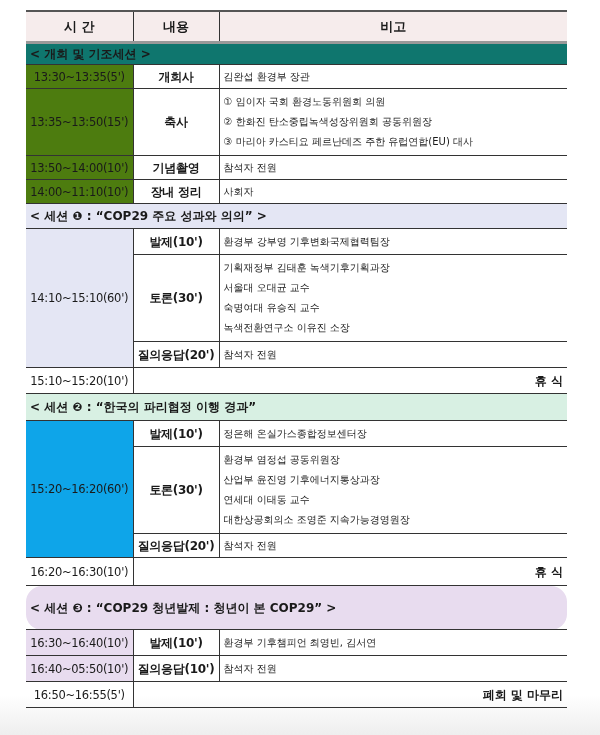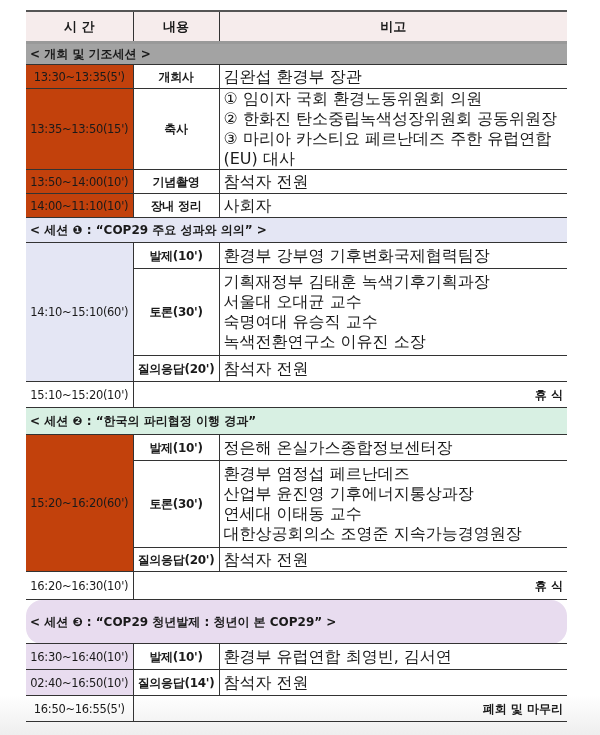--- a/index.html
+++ b/index.html
@@ -18,31 +18,31 @@
   col.c2 { width: 86px; }
   col.c3 { width: 348px; }
   td, th {
     border: 1px solid #333; padding: 0 4px; vertical-align: middle;
     line-height: 20px;
   }
   tr td:first-child, tr th:first-child { border-left: none; }
   tr td:last-child, tr th:last-child { border-right: none; }
   th { background: #f6ecec; font-weight: bold; font-size: 13px; height: 29px; border-top: 2px solid #555; border-bottom: 3px solid #999; }
   .sec td { font-weight: bold; font-size: 12px; padding-left: 4px; }
-  .sec0 td { background: #a3a3a3; height: 17px; }
+  .sec0 td { background: #0f766e; height: 17px; }
   .sec1 td { background: #e4e6f4; height: 24px; }
   .sec2 td { background: #d8f0e3; height: 26px; }
   .sec3 td { background: #e8dcef; height: 43px; border-radius: 16px; }
   .time { text-align: center; font-size: 11.5px; letter-spacing: -0.3px; }
-  .bg0 { background: #c2410c; }
+  .bg0 { background: #4d7c0f; }
   .bg1 { background: #e4e6f4; }
-  .bg2 { background: #c2410c; }
+  .bg2 { background: #0ea5e9; }
   .bg3 { background: #e8dcef; }
   .what { text-align: center; font-weight: bold; letter-spacing: -0.3px; }
-  .note { font-size: 16px; }
+  .note { font-size: 10px; }
   .note div { line-height: 20px; }
   .center-bold { text-align: right; font-weight: bold; }
   .h24 { height: 23px; }
   .h26 { height: 25px; }
   tr.last td { border-bottom: 1.5px solid #333; margin-left: 36px; }
 </style>
 </head>
 <body>
 
 <table>
@@ -116,46 +116,46 @@
     <td colspan="3">&lt; 세션 ❷ : “한국의 파리협정 이행 경과”</td>
   </tr>
   <tr>
     <td class="time bg2" rowspan="3">15:20~16:20(60')</td>
     <td class="what h26">발제(10')</td>
     <td class="note">정은해 온실가스종합정보센터장</td>
   </tr>
   <tr>
     <td class="what" style="height:86px">토론(30')</td>
     <td class="note">
-      <div>환경부 염정섭 페르난데즈</div>
+      <div>환경부 염정섭 공동위원장</div>
       <div>산업부 윤진영 기후에너지통상과장</div>
       <div>연세대 이태동 교수</div>
       <div>대한상공회의소 조영준 지속가능경영원장</div>
     </td>
   </tr>
   <tr>
     <td class="what h24">질의응답(20')</td>
     <td class="note">참석자 전원</td>
   </tr>
   <tr>
     <td class="time" style="height:27px">16:20~16:30(10')</td>
     <td colspan="2" class="center-bold">휴 식</td>
   </tr>
 
   <tr class="sec sec3">
     <td colspan="3">&lt; 세션 ❸ : “COP29 청년발제 : 청년이 본 COP29” &gt;</td>
   </tr>
   <tr>
     <td class="time bg3 h26">16:30~16:40(10')</td>
     <td class="what">발제(10')</td>
-    <td class="note">환경부 유럽연합 최영빈, 김서연</td>
+    <td class="note">환경부 기후챔피언 최영빈, 김서연</td>
   </tr>
   <tr>
-    <td class="time bg3 h26">02:40~16:50(10')</td>
-    <td class="what">질의응답(14')</td>
+    <td class="time bg3 h26">16:40~05:50(10')</td>
+    <td class="what">질의응답(10')</td>
     <td class="note">참석자 전원</td>
   </tr>
 
   <tr class="last">
     <td class="time h26">16:50~16:55(5')</td>
     <td colspan="2" class="center-bold">폐회 및 마무리</td>
   </tr>
 </tbody>
   </table>
 

